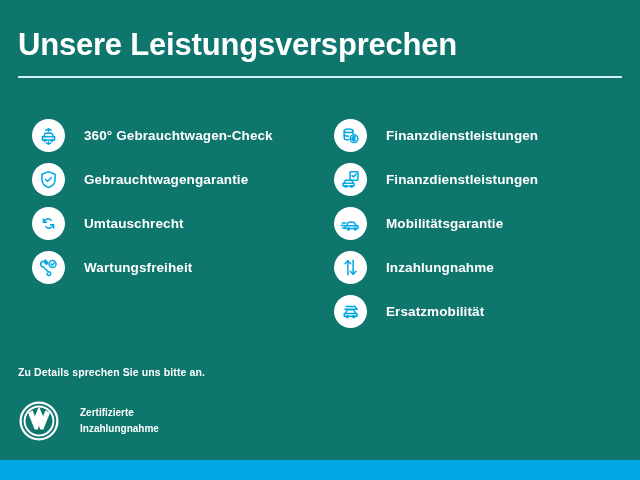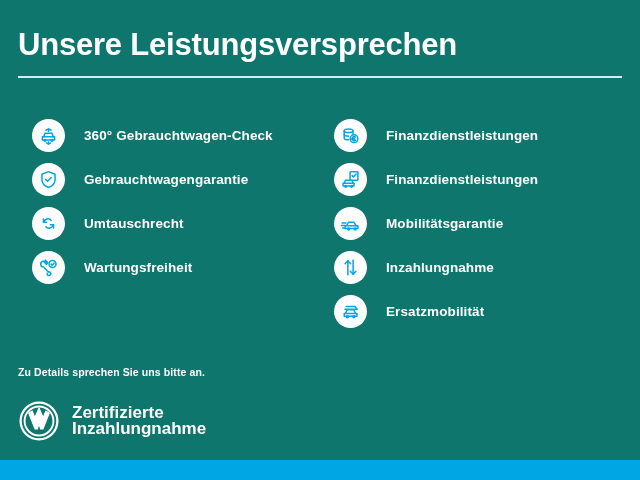--- a/index.html
+++ b/index.html
@@ -112,22 +112,22 @@
     display: flex;
     align-items: center;
   }
   .vw-logo {
     flex: 0 0 auto;
     width: 42px;
     height: 42px;
   }
   .vw-logo svg { display: block; width: 42px; height: 42px; }
   .brand-text {
-    margin-left: 12px;
-    font-size: 17px;
+    margin-left: 20px;
+    font-size: 10px;
     font-weight: 700;
     color: #ffffff;
     line-height: 16px;
     white-space: nowrap;
   }
 </style>
 </head>
 <body>
 
 <div class="slide">

